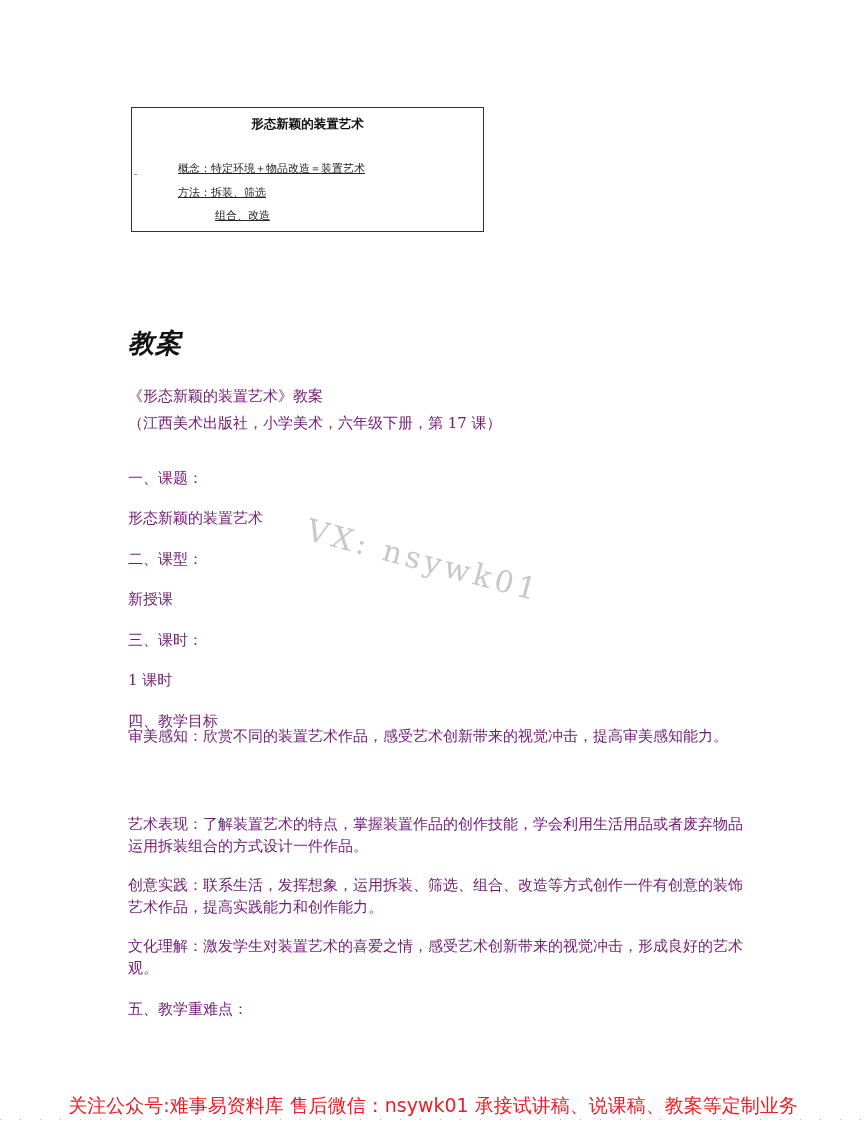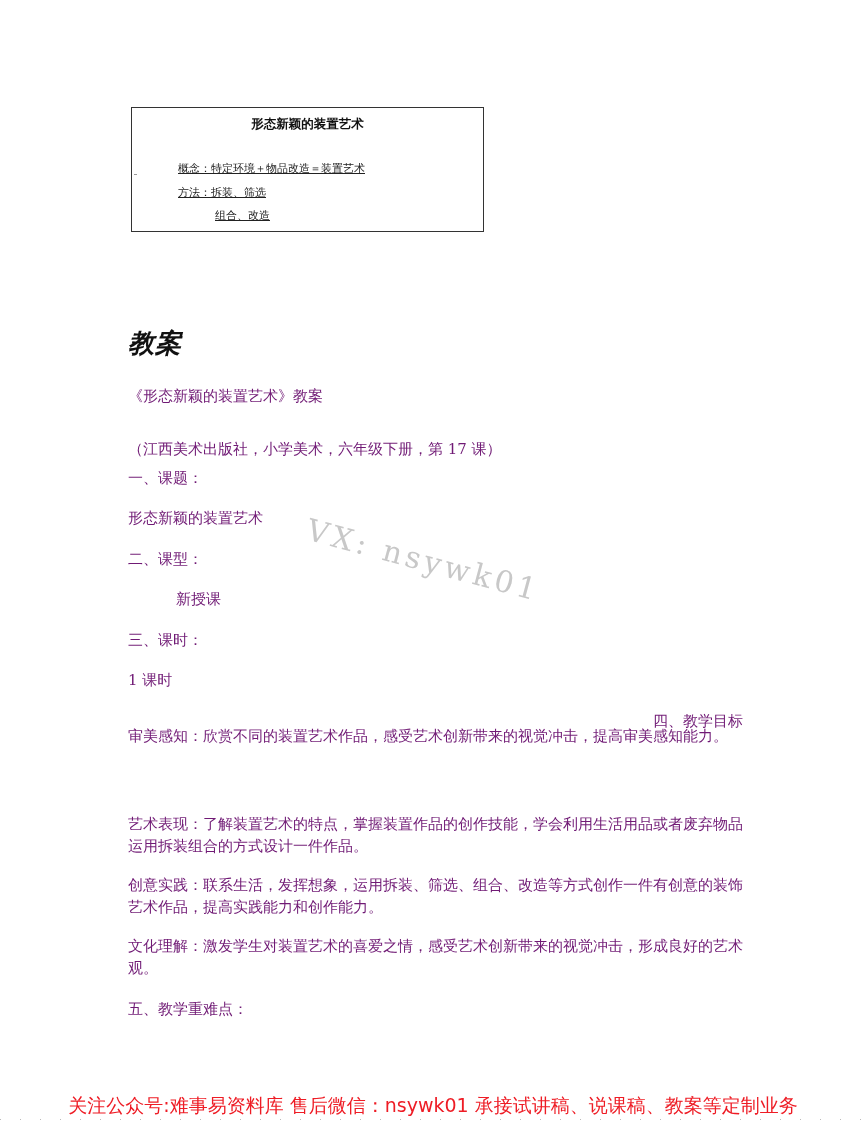--- a/index.html
+++ b/index.html
@@ -113,28 +113,28 @@
   <div class="box-mark"></div>
   <div class="box-title">形态新颖的装置艺术</div>
   <div class="box-line l1">概念：特定环境＋物品改造＝装置艺术</div>
   <div class="box-line l2">方法：拆装、筛选</div>
   <div class="box-line l3">组合、改造</div>
 </div>
 
 <div class="doc-heading">教案</div>
 
 <div class="para" style="top:385px;">《形态新颖的装置艺术》教案</div>
-<div class="para" style="top:438px;">（江西美术出版社，小学美术，六年级下册，第 17 课）</div>
+<div class="para" style="top:412px;">（江西美术出版社，小学美术，六年级下册，第 17 课）</div>
 <div class="para" style="top:467px;">一、课题：</div>
 <div class="para" style="top:507px;">形态新颖的装置艺术</div>
 <div class="para" style="top:548px;">二、课型：</div>
-<div class="para" style="top:588px;margin-left:48px;">新授课</div>
+<div class="para" style="top:588px;">新授课</div>
 <div class="para" style="top:629px;">三、课时：</div>
 <div class="para" style="top:669px;">1 课时</div>
-<div class="para" style="top:710px;text-align:right;">四、教学目标</div>
+<div class="para" style="top:710px;">四、教学目标</div>
 <div class="para" style="top:727px;font-family:Liberation Mono, monospace;">审美感知：欣赏不同的装置艺术作品，感受艺术创新带来的视觉冲击，提高审美感知能力。</div>
 <div class="para" style="top:813px;">艺术表现：了解装置艺术的特点，掌握装置作品的创作技能，学会利用生活用品或者废弃物品运用拆装组合的方式设计一件作品。</div>
 <div class="para" style="top:874px;">创意实践：联系生活，发挥想象，运用拆装、筛选、组合、改造等方式创作一件有创意的装饰艺术作品，提高实践能力和创作能力。</div>
 <div class="para" style="top:935px;">文化理解：激发学生对装置艺术的喜爱之情，感受艺术创新带来的视觉冲击，形成良好的艺术观。</div>
 <div class="para" style="top:998px;">五、教学重难点：</div>
 
 <div class="watermark">VX: nsywk01</div>
 
 <div class="footer">关注公众号:难事易资料库  售后微信：nsywk01  承接试讲稿、说课稿、教案等定制业务</div>
 <div class="footer-rule"></div>

